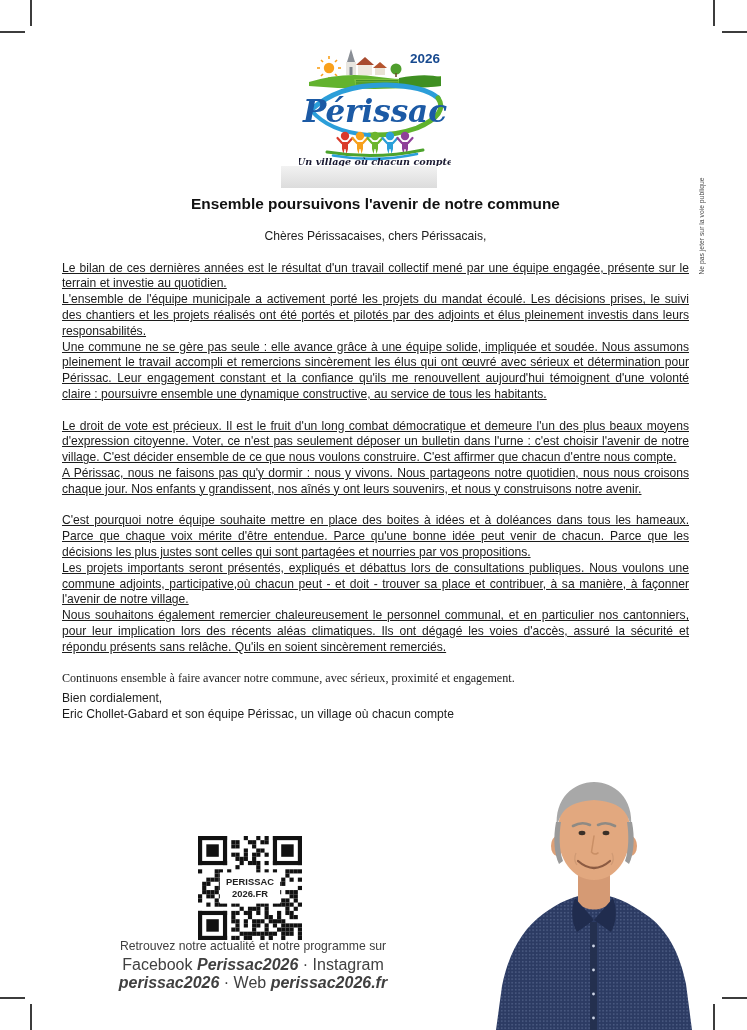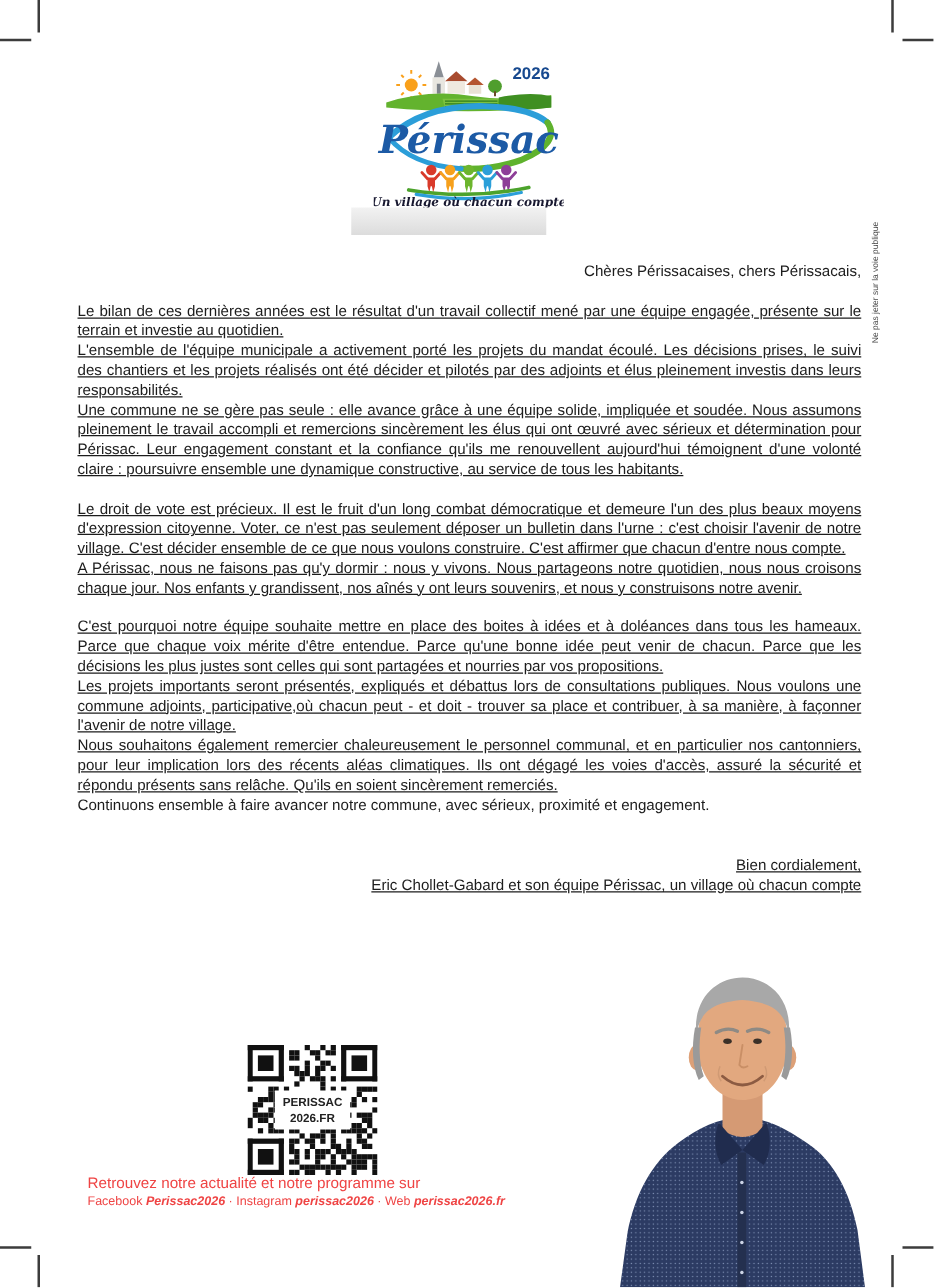--- a/index.html
+++ b/index.html
@@ -20,34 +20,34 @@
 
   
   .side-note{position:absolute;left:645px;top:221px;width:115px;height:10px;
              transform:rotate(-90deg);transform-origin:center;
              font-size:6.8px;color:#4a4a4a;text-align:center;white-space:nowrap;}
 
   
   .letter{position:absolute;left:62px;top:194px;width:627px;
           font-size:12.1px;line-height:15.8px;text-align:justify;}
   .letter h1{font-size:15.4px;line-height:19px;margin:0;text-align:center;font-weight:bold;color:#111;}
-  .salutation{margin-top:16px;text-align:right;}
+  .salutation{margin-top:16px;text-align:center;}
   .block{margin-top:15.8px;}
   .block p{margin:0;text-decoration:underline;}
-  .closing{margin-top:0;}
-  .signoff{margin-top:33px;text-align:right;text-decoration:underline;}
+  .closing{margin-top:15px;font-family:Liberation Serif, serif;}
+  .signoff{margin-top:5px;text-align:left;}
 
   
   .qr{position:absolute;left:198px;top:836px;width:104px;height:104px;}
   .qr text{font-family:"Liberation Sans",sans-serif;font-weight:bold;}
 
   
-  .footer{position:absolute;left:70px;top:939px;width:366px;color:#ef4444;}
+  .footer{position:absolute;left:70px;top:939px;width:366px;text-align:center;color:#404040;}
   .footer-line1{font-size:12.2px;}
-  .footer-line2{font-size:10px;margin-top:3px;}
+  .footer-line2{font-size:16px;margin-top:3px;}
   .handle{font-weight:bold;font-style:italic;}
 
   
   .portrait{position:absolute;left:479px;top:764px;width:230px;height:266px;}
 </style>
 </head>
 <body>
 
 <div class="page">
 
@@ -129,25 +129,26 @@
       <path d="M28,106 Q76,114 124,104" stroke="#4ca32c" stroke-width="3"></path>
       <path d="M34,109.5 Q76,117 118,108" stroke="#2b9fd9" stroke-width="2.6"></path>
     </g>
 
     <text x="76" y="119" text-anchor="middle" font-size="9.6" font-style="italic" font-weight="bold" font-family="DejaVu Serif, serif" fill="#181830">Un village où chacun compte</text>
   </svg>
 
   <div class="side-note">Ne pas jeter sur la voie publique</div>
 
   <div class="letter">
+    <h1>Ensemble poursuivons l'avenir de notre commune</h1>
     <div class="salutation">Chères Périssacaises, chers Périssacais,</div>
 
     <div class="block">
       <p>Le bilan de ces dernières années est le résultat d'un travail collectif mené par une équipe engagée, présente sur le terrain et investie au quotidien.</p>
-      <p>L'ensemble de l'équipe municipale a activement porté les projets du mandat écoulé. Les décisions prises, le suivi des chantiers et les projets réalisés ont été décider et pilotés par des adjoints et élus pleinement investis dans leurs responsabilités.</p>
+      <p>L'ensemble de l'équipe municipale a activement porté les projets du mandat écoulé. Les décisions prises, le suivi des chantiers et les projets réalisés ont été portés et pilotés par des adjoints et élus pleinement investis dans leurs responsabilités.</p>
       <p>Une commune ne se gère pas seule : elle avance grâce à une équipe solide, impliquée et soudée. Nous assumons pleinement le travail accompli et remercions sincèrement les élus qui ont œuvré avec sérieux et détermination pour Périssac. Leur engagement constant et la confiance qu'ils me renouvellent aujourd'hui témoignent d'une volonté claire : poursuivre ensemble une dynamique constructive, au service de tous les habitants.</p>
     </div>
 
     <div class="block">
       <p>Le droit de vote est précieux. Il est le fruit d'un long combat démocratique et demeure l'un des plus beaux moyens d'expression citoyenne. Voter, ce n'est pas seulement déposer un bulletin dans l'urne : c'est choisir l'avenir de notre village. C'est décider ensemble de ce que nous voulons construire. C'est affirmer que chacun d'entre nous compte.</p>
       <p>A Périssac, nous ne faisons pas qu'y dormir : nous y vivons. Nous partageons notre quotidien, nous nous croisons chaque jour. Nos enfants y grandissent, nos aînés y ont leurs souvenirs, et nous y construisons notre avenir.</p>
     </div>
 
     <div class="block">
       <p>C'est pourquoi notre équipe souhaite mettre en place des boites à idées et à doléances dans tous les hameaux. Parce que chaque voix mérite d'être entendue. Parce qu'une bonne idée peut venir de chacun. Parce que les décisions les plus justes sont celles qui sont partagées et nourries par vos propositions.</p>

